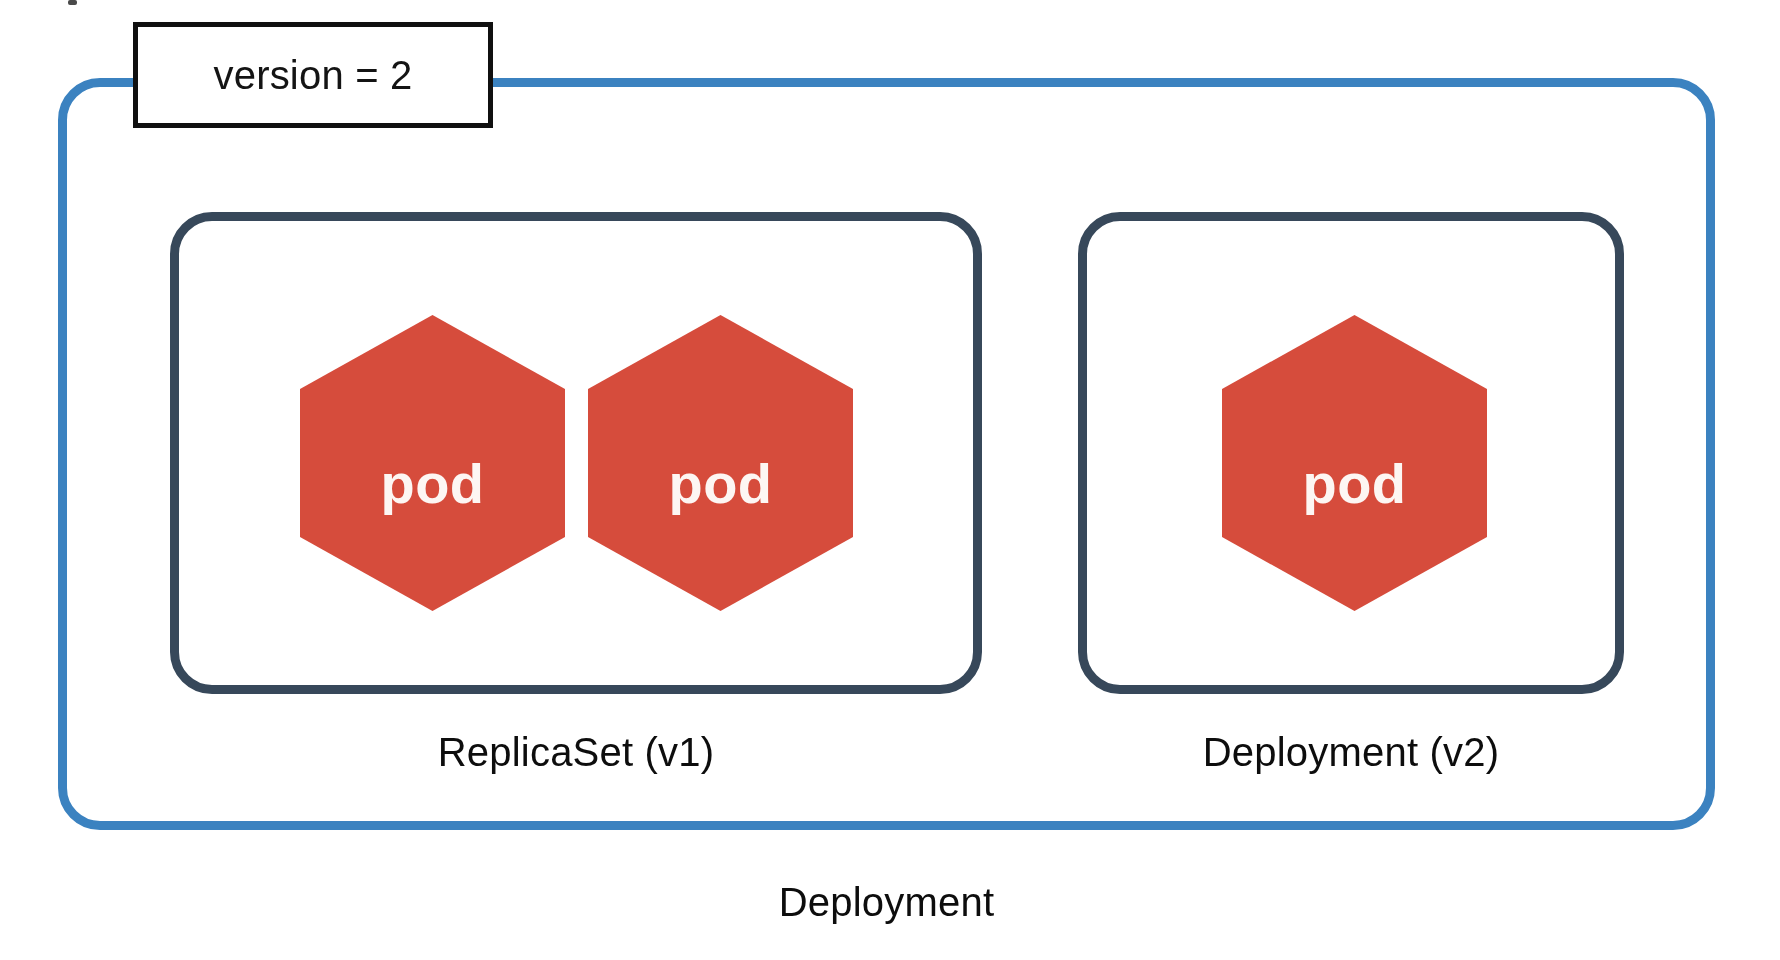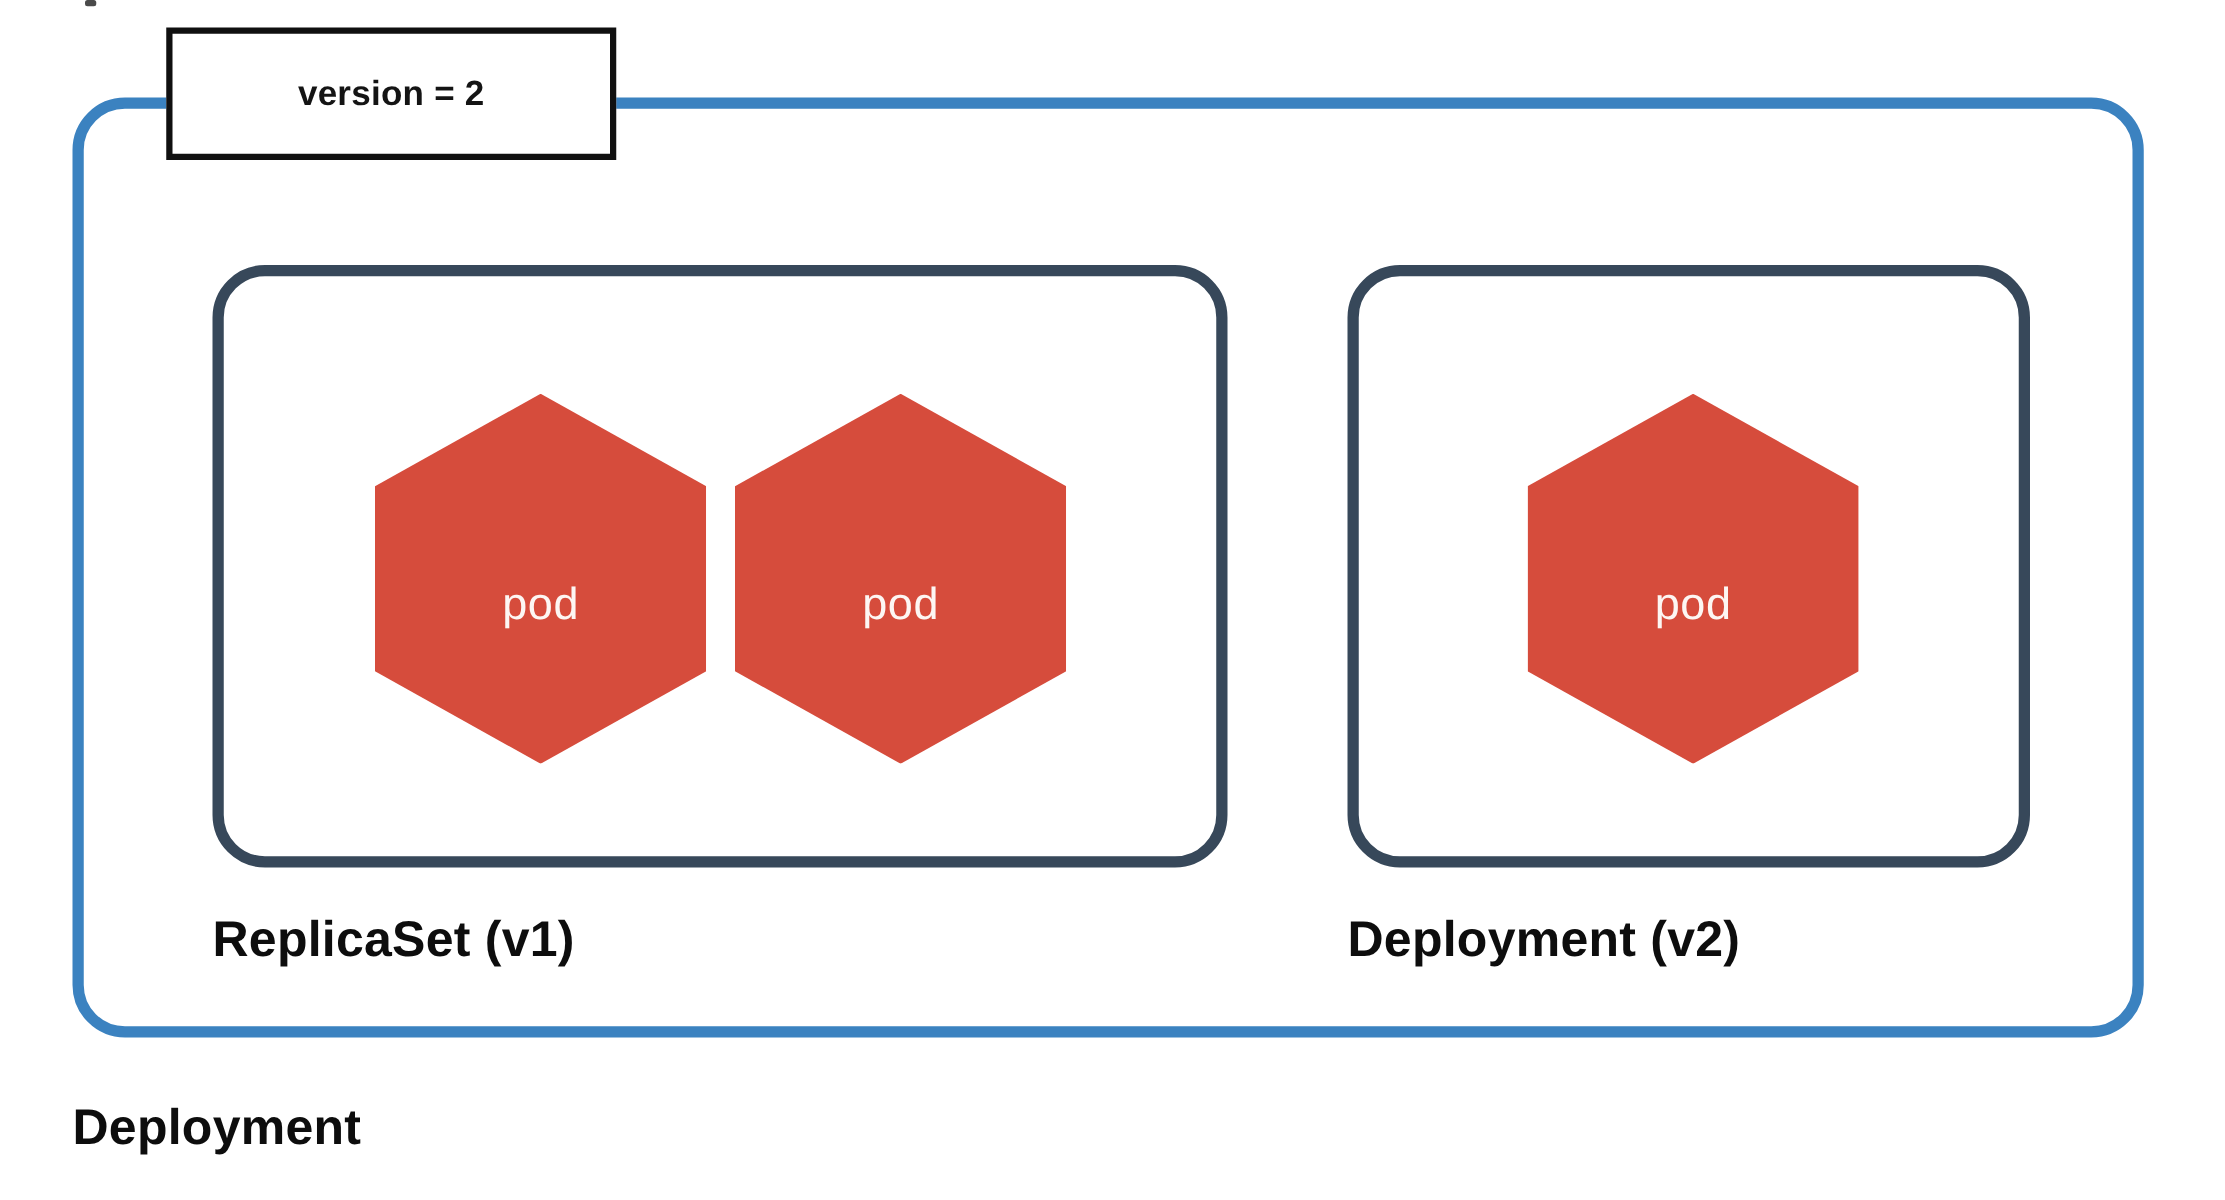--- a/index.html
+++ b/index.html
@@ -58,60 +58,60 @@
   .attr-box {
     position: absolute;
     background: #ffffff;
     border: 5px solid #101010;
     box-sizing: border-box;
     display: flex;
     align-items: center;
     justify-content: center;
   }
   .attr-box span {
-    font-size: 28px;
-    font-weight: 700;
+    font-size: 40px;
+    font-weight: 400;
     color: #141414;
     letter-spacing: 0.2px;
     white-space: nowrap;
   }
   .attr-version  { left: 133px;  top: 22px;  width: 360px; height: 106px; }
   .attr-rep-left { left: 278px;  top: 168px; width: 364px; height: 106px; }
   .attr-rep-right{ left: 1178px; top: 168px; width: 352px; height: 106px; }
 
   
   .pod-hex {
     position: absolute;
     width: 265px;
     height: 296px;
     background: #d64c3c;
     clip-path: polygon(50% 0%, 100% 25%, 100% 75%, 50% 100%, 0% 75%, 0% 25%);
     display: flex;
     align-items: center;
     justify-content: center;
   }
   .pod-hex span {
-    font-size: 36px;
-    font-weight: normal;
+    font-size: 56px;
+    font-weight: bold;
     color: #fdf6f3;
     transform: translateY(20px);
     letter-spacing: 0.5px;
   }
   .pod-a { left: 300px;  top: 315px; }
   .pod-b { left: 588px;  top: 315px; }
   .pod-c { left: 1222px; top: 315px; }
 
   
   .caption {
     position: absolute;
     font-size: 40px;
-    font-weight: bold;
+    font-weight: normal;
     color: #0d0d0d;
     white-space: nowrap;
-    text-align: left;
+    text-align: center;
     letter-spacing: 0.2px;
   }
   .cap-rs-left  { left: 170px;  top: 730px; width: 812px; }
   .cap-rs-right { left: 1078px; top: 730px; width: 546px; }
   .cap-deploy   { left: 58px;   top: 880px; width: 1657px; }
 </style>
 </head>
 <body>
 
 <div id="canvas">

